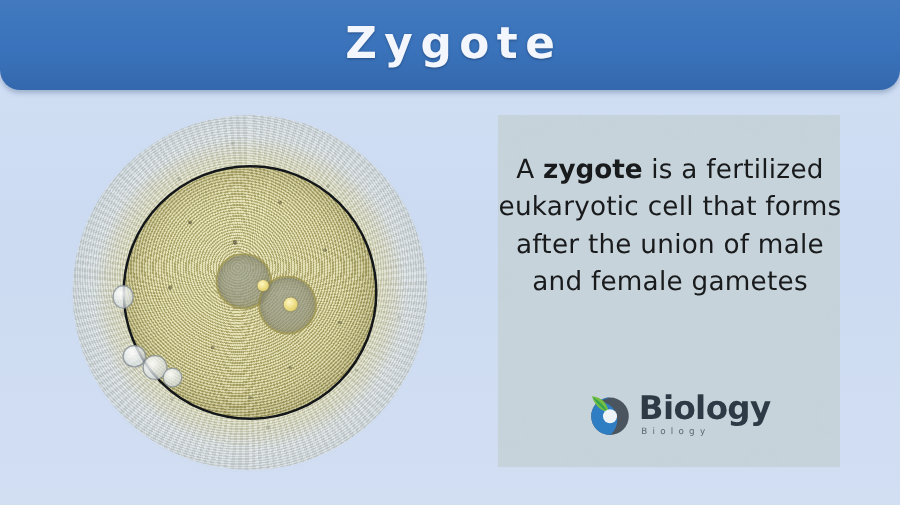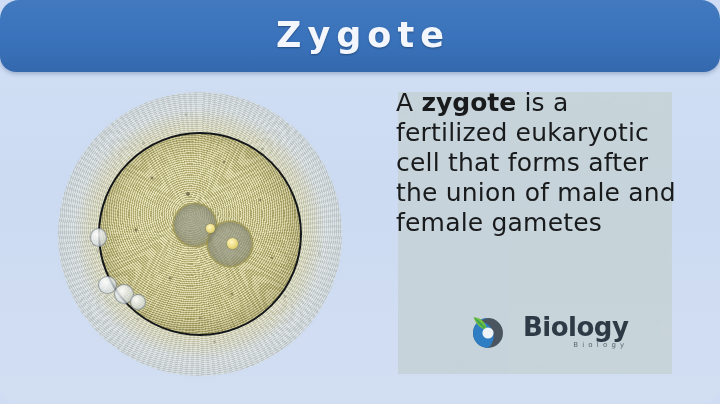--- a/index.html
+++ b/index.html
@@ -13,21 +13,20 @@
     background: #cfdcf3;
     font-family: "DejaVu Sans", sans-serif;
   }
 
   #page {
     position: relative;
     width: 720px;
     height: 404px;
     background: linear-gradient(180deg, #d3e0f5 0%, #ccdbf2 45%, #d2def2 100%);
     overflow: hidden;
-    border-radius: 19px;
   }
 
   
   #header-banner {
     position: absolute;
     left: 0;
     top: 0;
     width: 720px;
     height: 72px;
     background: linear-gradient(180deg, #4279bf 0%, #3a73bb 55%, #3468ad 100%);
@@ -217,26 +216,26 @@
       radial-gradient(circle at 50% 99%, rgba(198,211,216,0.8) 0 10px, transparent 11px),
       radial-gradient(circle at 26% 98%, rgba(198,211,216,0.8) 0 11px, transparent 12px),
       radial-gradient(circle at 6% 88%, rgba(198,211,216,0.8) 0 10px, transparent 11px),
       radial-gradient(circle at 1% 48%, rgba(198,211,216,0.8) 0 10px, transparent 11px);
     filter: blur(1.5px);
   }
 
   #definition-block {
     position: absolute;
     left: 396px;
-    top: 88px;
+    top: 120px;
     width: 280px;
-    text-align: left;
+    text-align: center;
     color: #181a1c;
     font-family: "DejaVu Sans", sans-serif;
-    font-size: 25px;
+    font-size: 21px;
     line-height: 30px;
     letter-spacing: 0.2px;
     z-index: 3;
   }
   #definition-block .term {
     font-weight: bold;
     letter-spacing: 0px;
   }
 
   
@@ -250,26 +249,25 @@
     display: flex;
     align-items: center;
   }
   #logo-mark {
     position: relative;
     width: 38px;
     height: 38px;
     flex: 0 0 38px;
   }
   #logo-wordmark {
-    margin-left: 17px;
+    margin-left: 5px;
     display: flex;
     flex-direction: column;
     justify-content: center;
     line-height: 1;
-    align-items: flex-end;
   }
   #logo-name {
     font-family: "DejaVu Sans", sans-serif;
     font-weight: bold;
     font-size: 26px;
     color: #2e3a46;
     letter-spacing: -0.5px;
   }
   #logo-sub {
     font-family: "DejaVu Sans", sans-serif;

